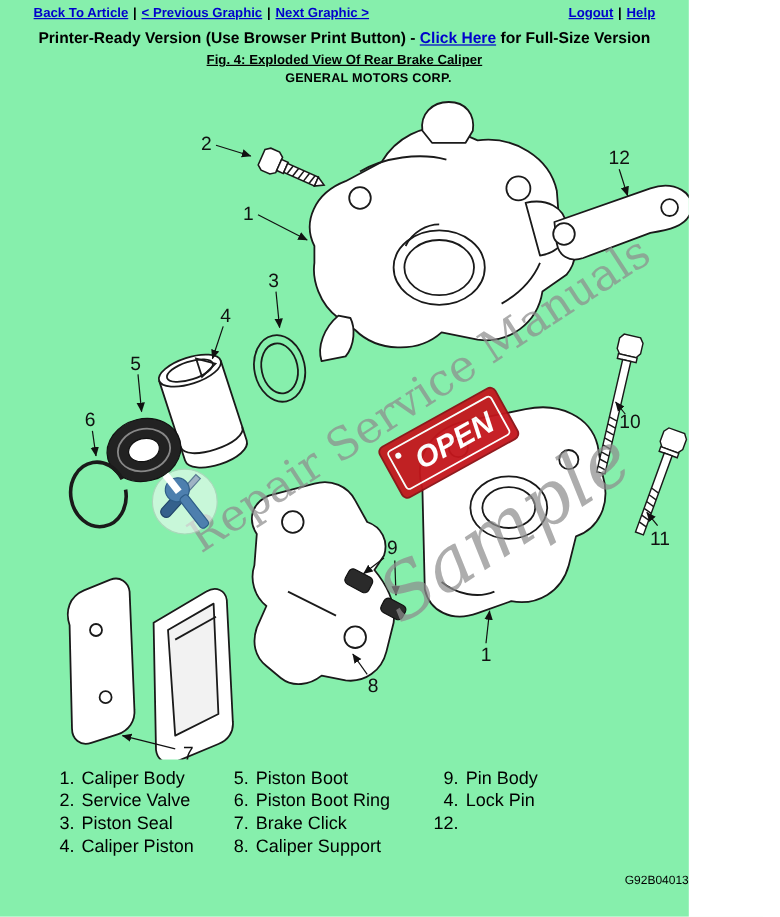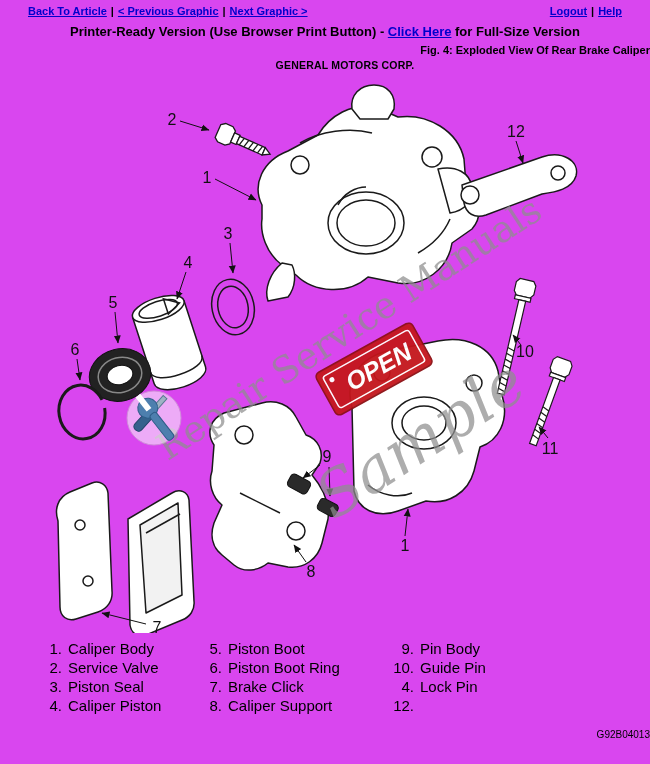--- a/index.html
+++ b/index.html
@@ -1,30 +1,30 @@
 <!DOCTYPE html>
 <html><head>
 <meta charset="utf-8">
 <style>
   html,body { margin:0; padding:0; background:#fff; }
   .page {
-    width:650px; height:764px; background:#d946ef; position:relative;
+    width:574px; height:764px; background:#86efac; position:relative;
     font-family:"Liberation Sans", sans-serif; color:#000; overflow:hidden;
   }
   
   .topnav {
     display:flex; justify-content:space-between; align-items:center;
     padding:5px 28px 2px 28px; font-size:11px; font-weight:bold;
   }
   .topnav a { color:#0000cc; text-decoration:underline; cursor:pointer; }
   .sep { color:#000; margin:0 4px; font-weight:bold; }
   
   .title-line { text-align:center; font-size:13px; font-weight:bold; margin-top:5px; }
   .title-line a { color:#0000cc; text-decoration:underline; cursor:pointer;margin-top:12px; }
-  .fig-caption { text-align:right; font-size:11px; font-weight:bold; margin-top:5px; }
+  .fig-caption { text-align:center; font-size:11px; font-weight:bold; margin-top:5px;text-decoration:underline; }
   .manufacturer { text-align:center; font-size:10.5px; font-weight:bold; margin-top:3px; letter-spacing:0.2px;padding-left:40px; }
   
   .diagram { width:650px; height:560px; margin-top:2px; }
   
   .legend { display:flex; padding-left:44px; margin-top:6px; }
   .legend-col1 { width:160px; }
   .legend-col2 { width:184px; }
   .legend-col3 { width:240px; }
   .legend-item { display:flex; font-size:15px; line-height:19px; color:#000; }
   .legend-col1 .legend-num { width:18px; }
@@ -265,24 +265,20 @@
           <span class="legend-num">8.</span>
           <span>Caliper Support</span>
         </div>
     </div>
     <div class="legend-col3">
       <div class="legend-item">
           <span class="legend-num">9.</span>
           <span>Pin Body</span>
         </div>
       <div class="legend-item">
-          <span class="legend-num">10.</span>
-          <span>Guide Pin</span>
-        </div>
-      <div class="legend-item">
           <span class="legend-num">4.</span>
           <span>Lock Pin</span>
         </div>
       <div class="legend-item">
           <span class="legend-num">12.</span>
         </div>
     </div>
   </div>
 
   <div class="figure-id">G92B04013</div>

